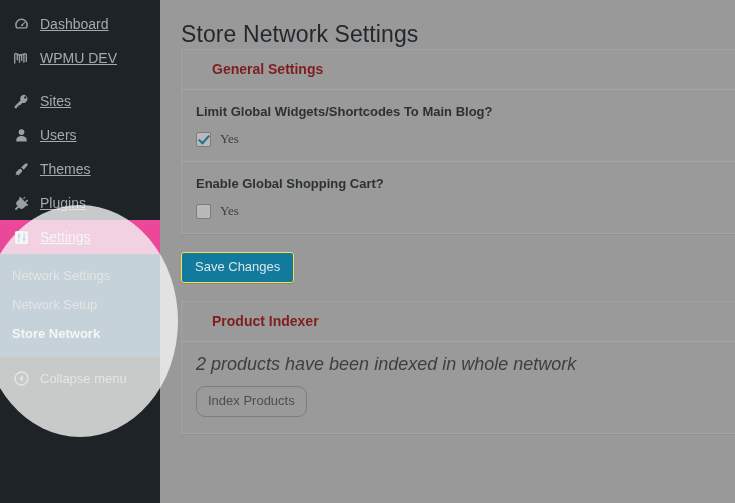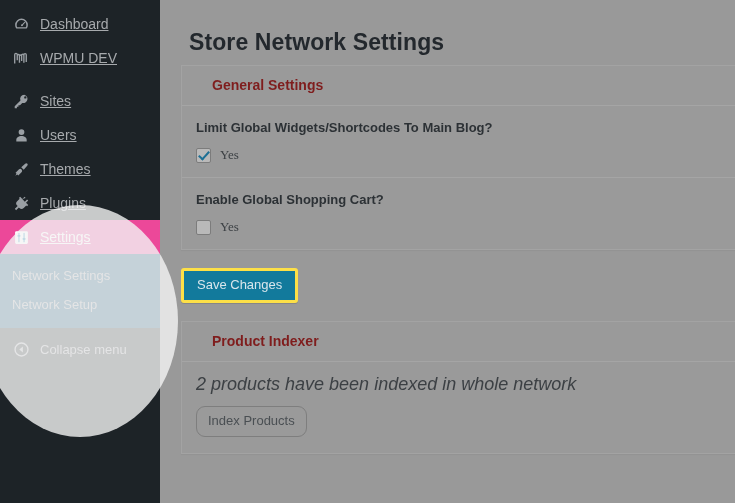--- a/index.html
+++ b/index.html
@@ -42,24 +42,24 @@
     left: 160px;
     top: 0;
     right: 0;
     bottom: 0;
     background: #999999;
     z-index: 2;
     overflow: hidden;
   }
 
   .page-title {
-    margin: 8px;
+    margin: 0;
     padding: 20px 0 0 21px;
     font-size: 23px;
-    font-weight: 700;
+    font-weight: 400;
     line-height: 29px;
     color: #23282d;
     letter-spacing: 0.1px;
   }
 
   .panel {
     position: relative;
     margin: 0 0 0 21px;
     background: #9a9a9a;
     border: 1px solid #a3a3a3;
@@ -125,21 +125,21 @@
     line-height: 16px;
     font-family: Liberation Serif, serif;
   }
 
   .btn-row { padding: 18px 0 18px 21px; }
 
   .btn-primary {
     display: inline-block;
     padding: 6px 13px 7px 13px;
     background: #127a9c;
-    border: 3px solid #fde047;
+    border: 1px solid #fde047;
     border-radius: 3px;
     color: #d9e6ec;
     font-size: 13px;
     line-height: 16px;
     font-family: inherit;
     cursor: pointer;
     box-shadow: 0 1px 0 rgba(0,0,0,0.12);
   }
 
   .btn-secondary {
@@ -388,20 +388,21 @@
             <rect x="5.4" y="7" width="3.2" height="2.2" rx="0.5" fill="#0073aa"></rect>
             <rect x="11.4" y="10.6" width="3.2" height="2.2" rx="0.5" fill="#0073aa"></rect>
           </svg>
         </span>
         <span class="mlabel">Settings</span>
       </div>
 
       <div class="submenu">
         <a class="submenu-item">Network Settings</a>
         <a class="submenu-item">Network Setup</a>
+        <a class="submenu-item active">Store Network</a>
       </div>
 
       <div class="collapse-row">
         <span class="collapse-icon">
           <svg width="17" height="17" viewBox="0 0 20 20">
             <circle cx="10" cy="10" r="7.6" fill="none" stroke="#a7aaad" stroke-width="1.6"></circle>
             <path d="M11.6 6.4 7.4 10l4.2 3.6z" fill="#a7aaad"></path>
           </svg>
         </span>
         <span>Collapse menu</span>

